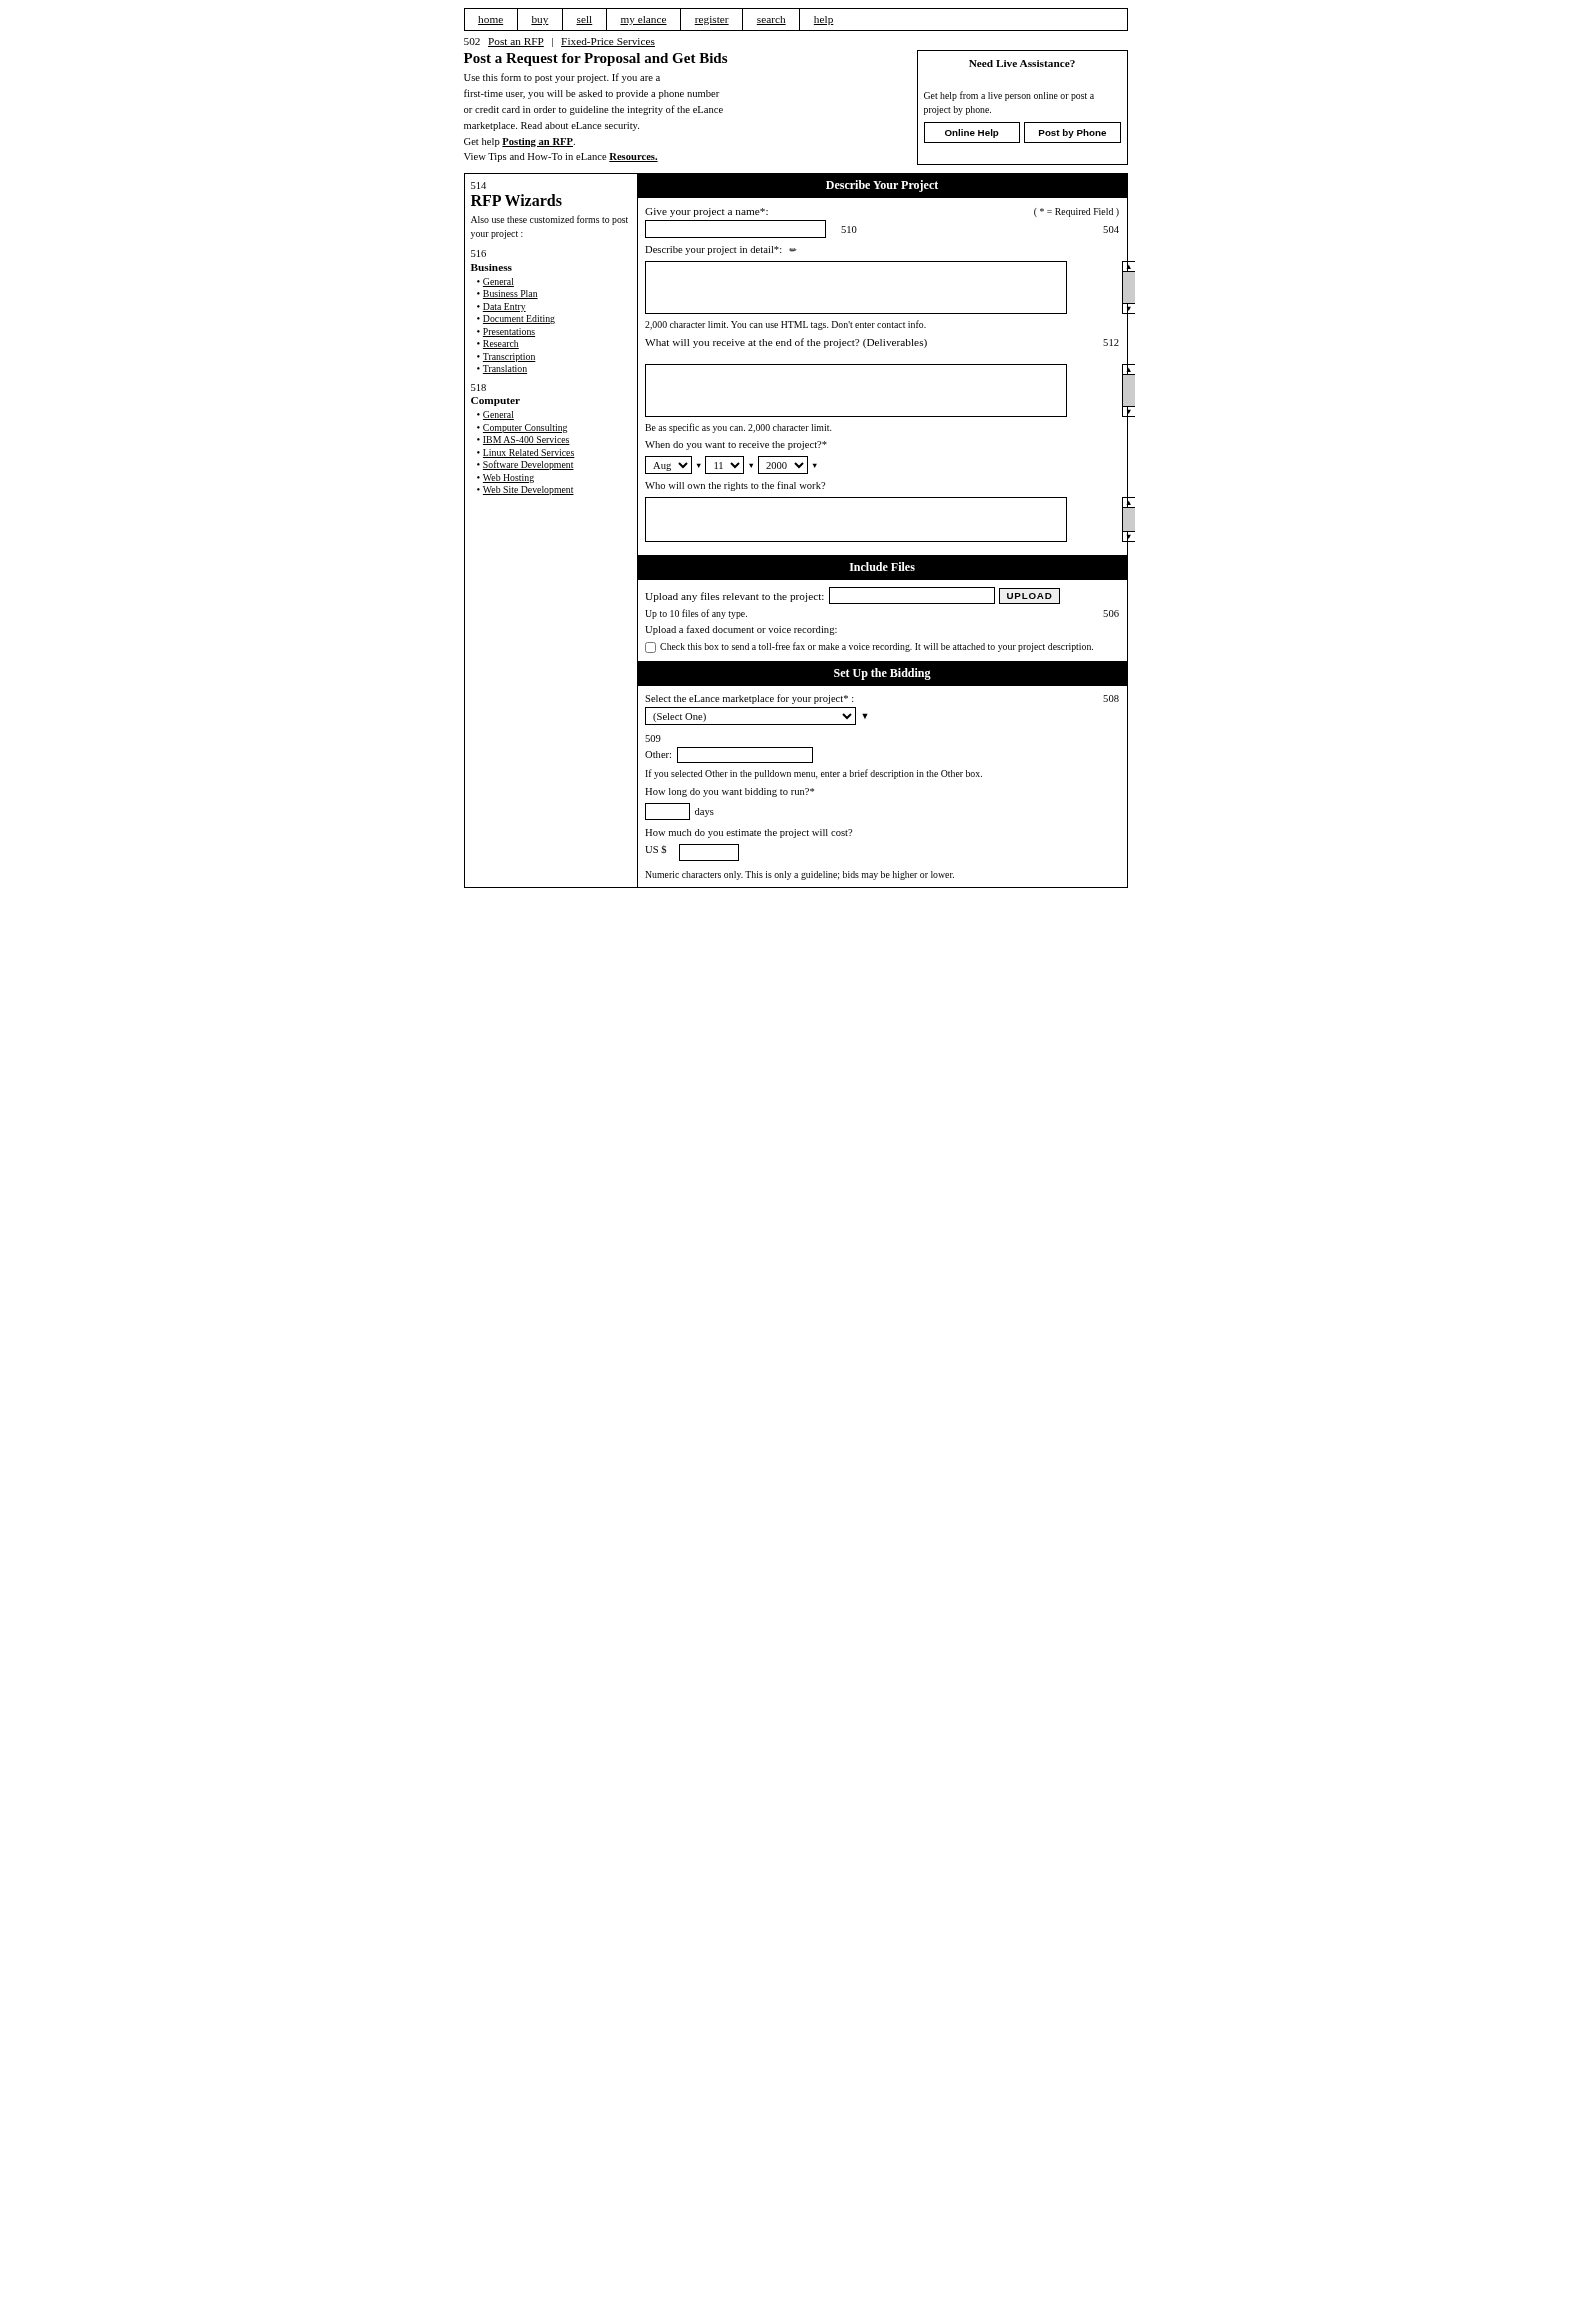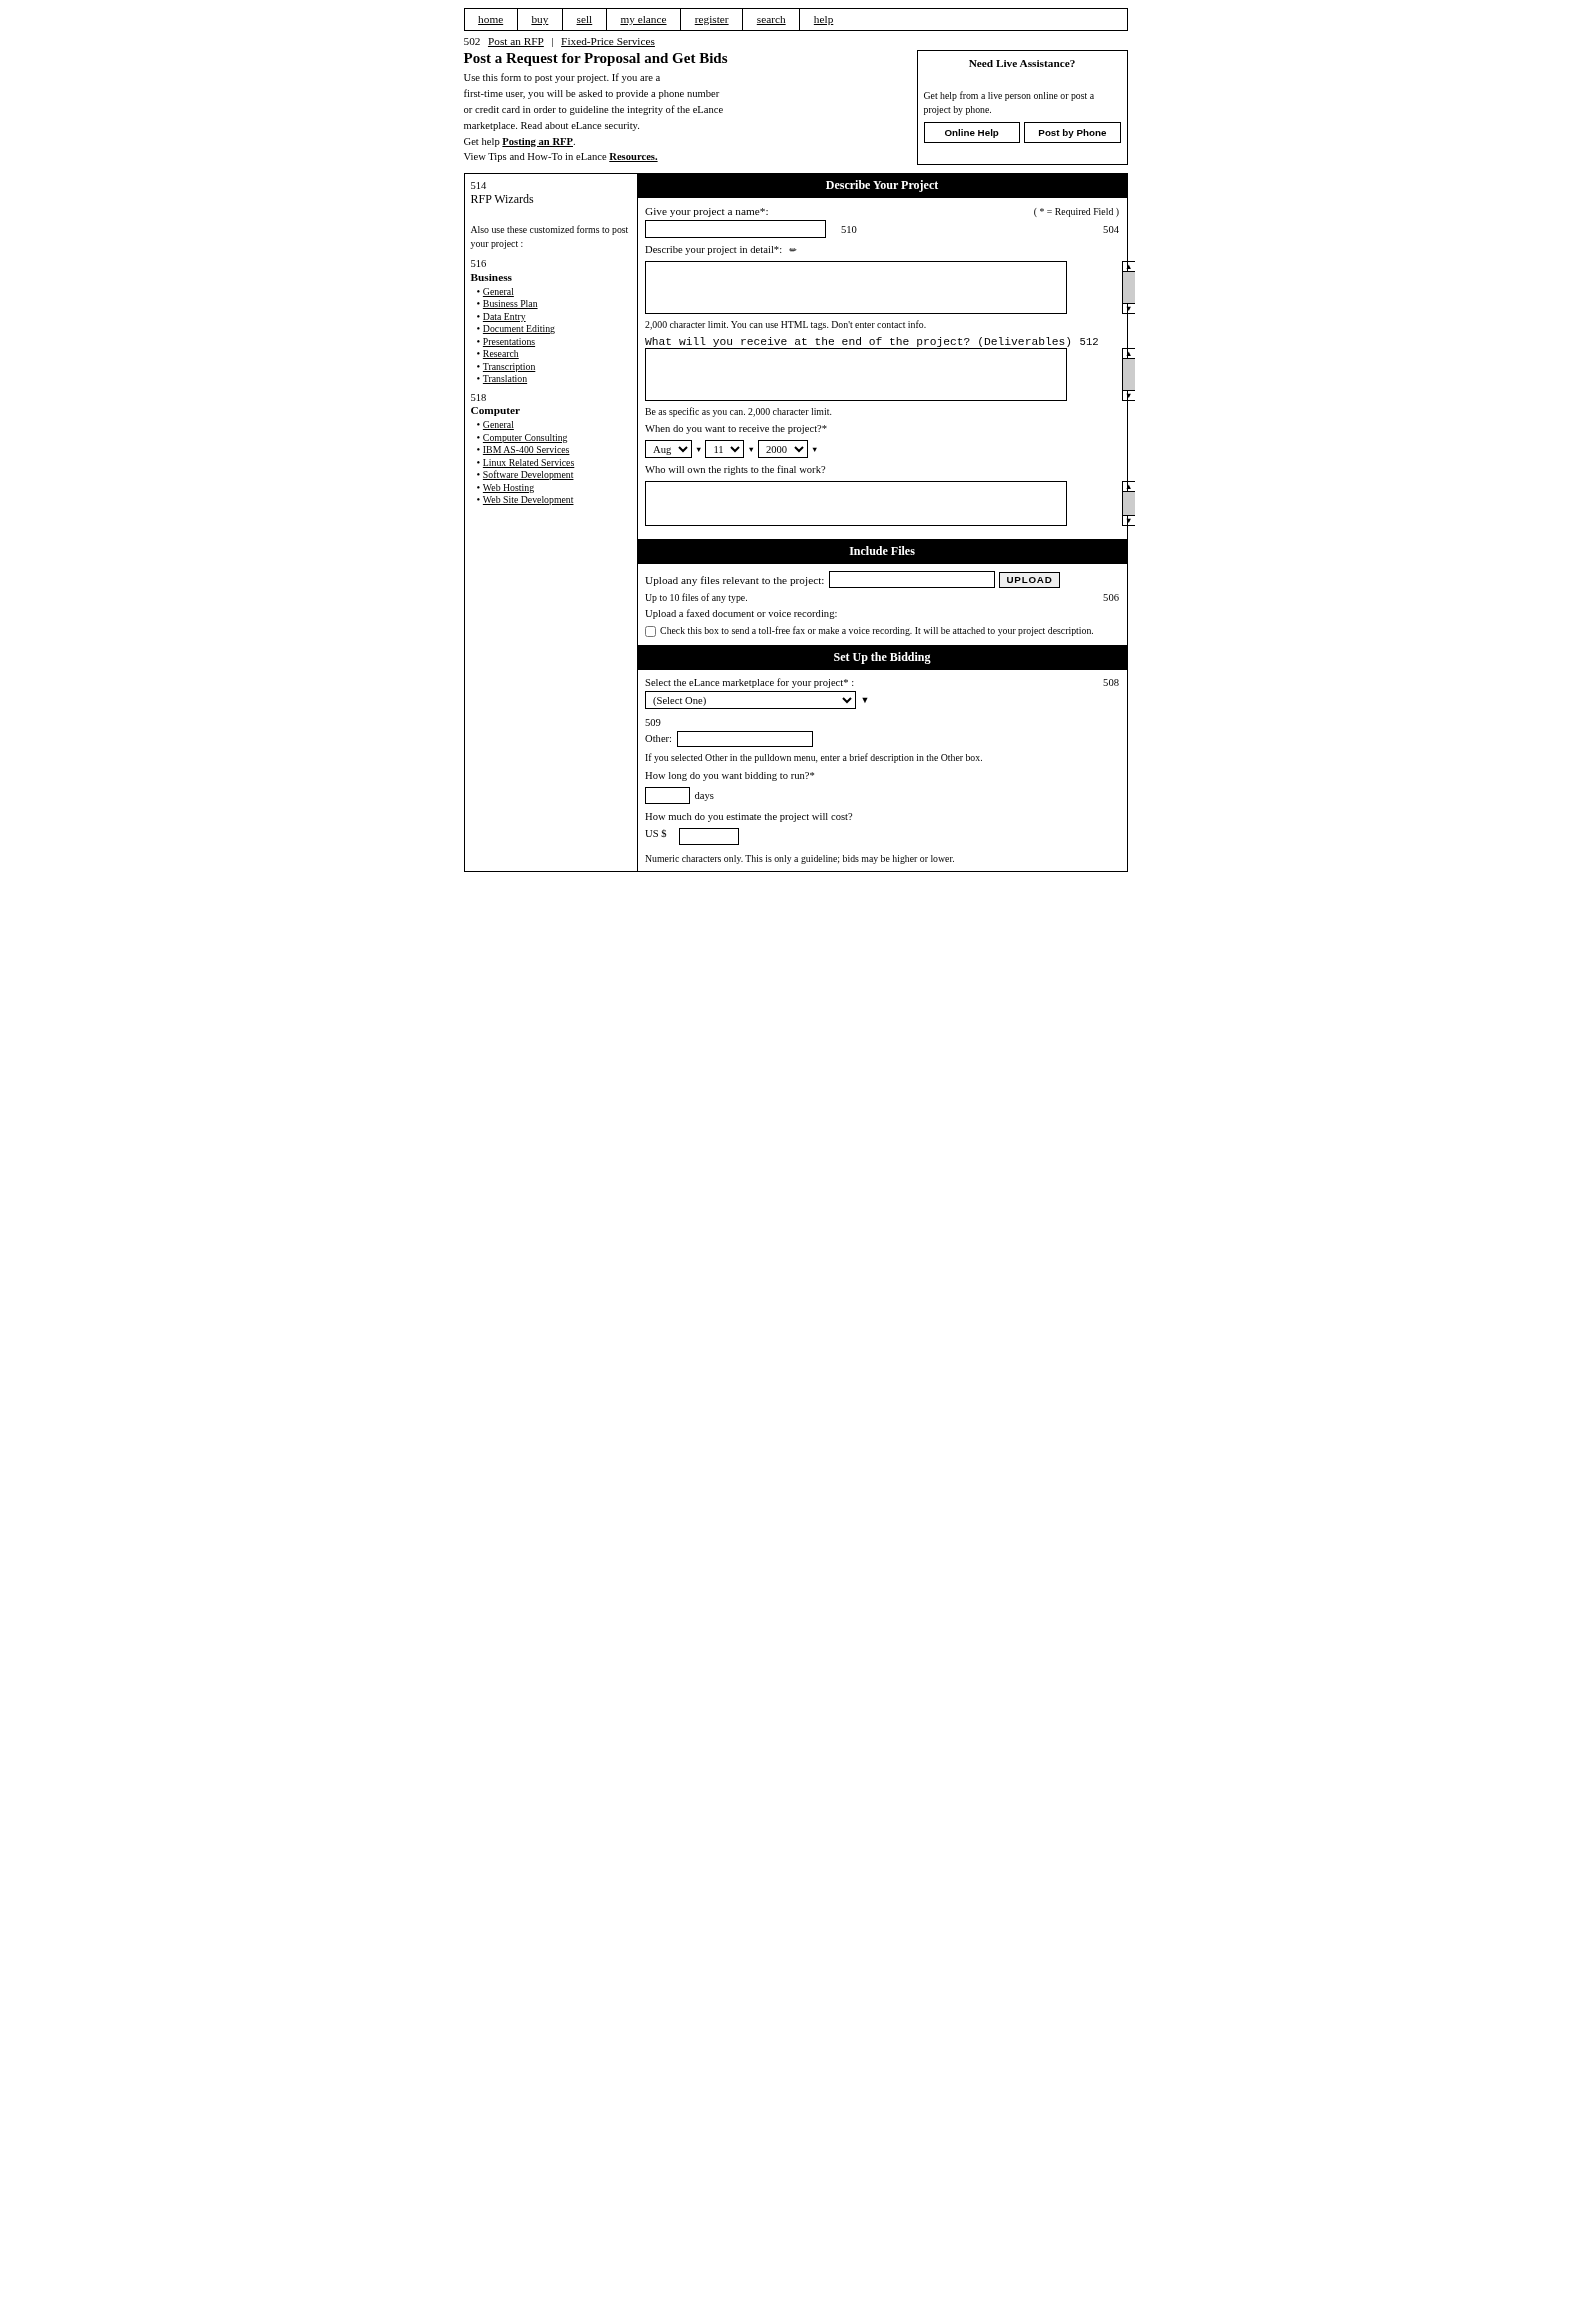--- a/index.html
+++ b/index.html
@@ -97,21 +97,21 @@
 
     
     .sidebar {
       width: 173px;
       min-width: 173px;
       border-right: 1.5px solid #000;
       padding: 6px;
       font-size: 10.6px;
     }
     .sidebar-num { font-size: 10.6px; margin-bottom: 1.5px; }
-    .sidebar-title { font-weight: normal; font-size: 12px; margin-bottom: 16px; }
+    .sidebar-title { font-weight: bold; font-size: 16px; margin-bottom: 3px; }
     .sidebar-desc { font-size: 9.8px; margin-bottom: 7.5px; line-height: 1.4; }
     .sidebar-section-num { font-size: 10.6px; margin-bottom: 1.5px; }
     .sidebar-section-title { font-weight: bold; font-size: 11.3px; margin-bottom: 3px; }
     .sidebar-items { list-style: none; padding: 0; margin: 0 0 7.5px 6px; }
     .sidebar-items li { margin-bottom: 1.5px; }
     .sidebar-items li a { text-decoration: underline; cursor: pointer; font-size: 9.8px; }
     .sidebar-items li::before { content: "• "; }
 
     
     .content-area { flex: 1; }
@@ -316,21 +316,21 @@
       <div style="position:relative; margin-bottom:3px;">
         <textarea class="textarea-field" style=""></textarea>
         <div style="position:absolute; right:-16.6px; top:0; width:13.6px; height:53px; border:0.8px solid #000; display:flex; flex-direction:column;">
           <div style="text-align:center; font-size:7.5px; border-bottom:0.8px solid #000; cursor:pointer;">▲</div>
           <div style="flex:1; background:#ccc;"></div>
           <div style="text-align:center; font-size:7.5px; border-top:0.8px solid #000; cursor:pointer;">▼</div>
         </div>
       </div>
       <div class="field-note" style="margin-bottom:6px;">2,000 character limit. You can use HTML tags. Don't enter contact info.</div>
 
-      <div style="display:flex; align-items:center; justify-content:flex-start; margin-bottom:0;font-family:Liberation Mono, monospace;">
+      <div style="display:flex; align-items:center; justify-content:space-between; margin-bottom:16px;">
         <span>What will you receive at the end of the project? (Deliverables)</span>
         <span class="ref-num">512</span>
       </div>
       <div style="position:relative; margin-bottom:3px;">
         <textarea class="textarea-field" style=""></textarea>
         <div style="position:absolute; right:-16.6px; top:0; width:13.6px; height:53px; border:0.8px solid #000; display:flex; flex-direction:column;">
           <div style="text-align:center; font-size:7.5px; border-bottom:0.8px solid #000; cursor:pointer;">▲</div>
           <div style="flex:1; background:#ccc;"></div>
           <div style="text-align:center; font-size:7.5px; border-top:0.8px solid #000; cursor:pointer;">▼</div>
         </div>

